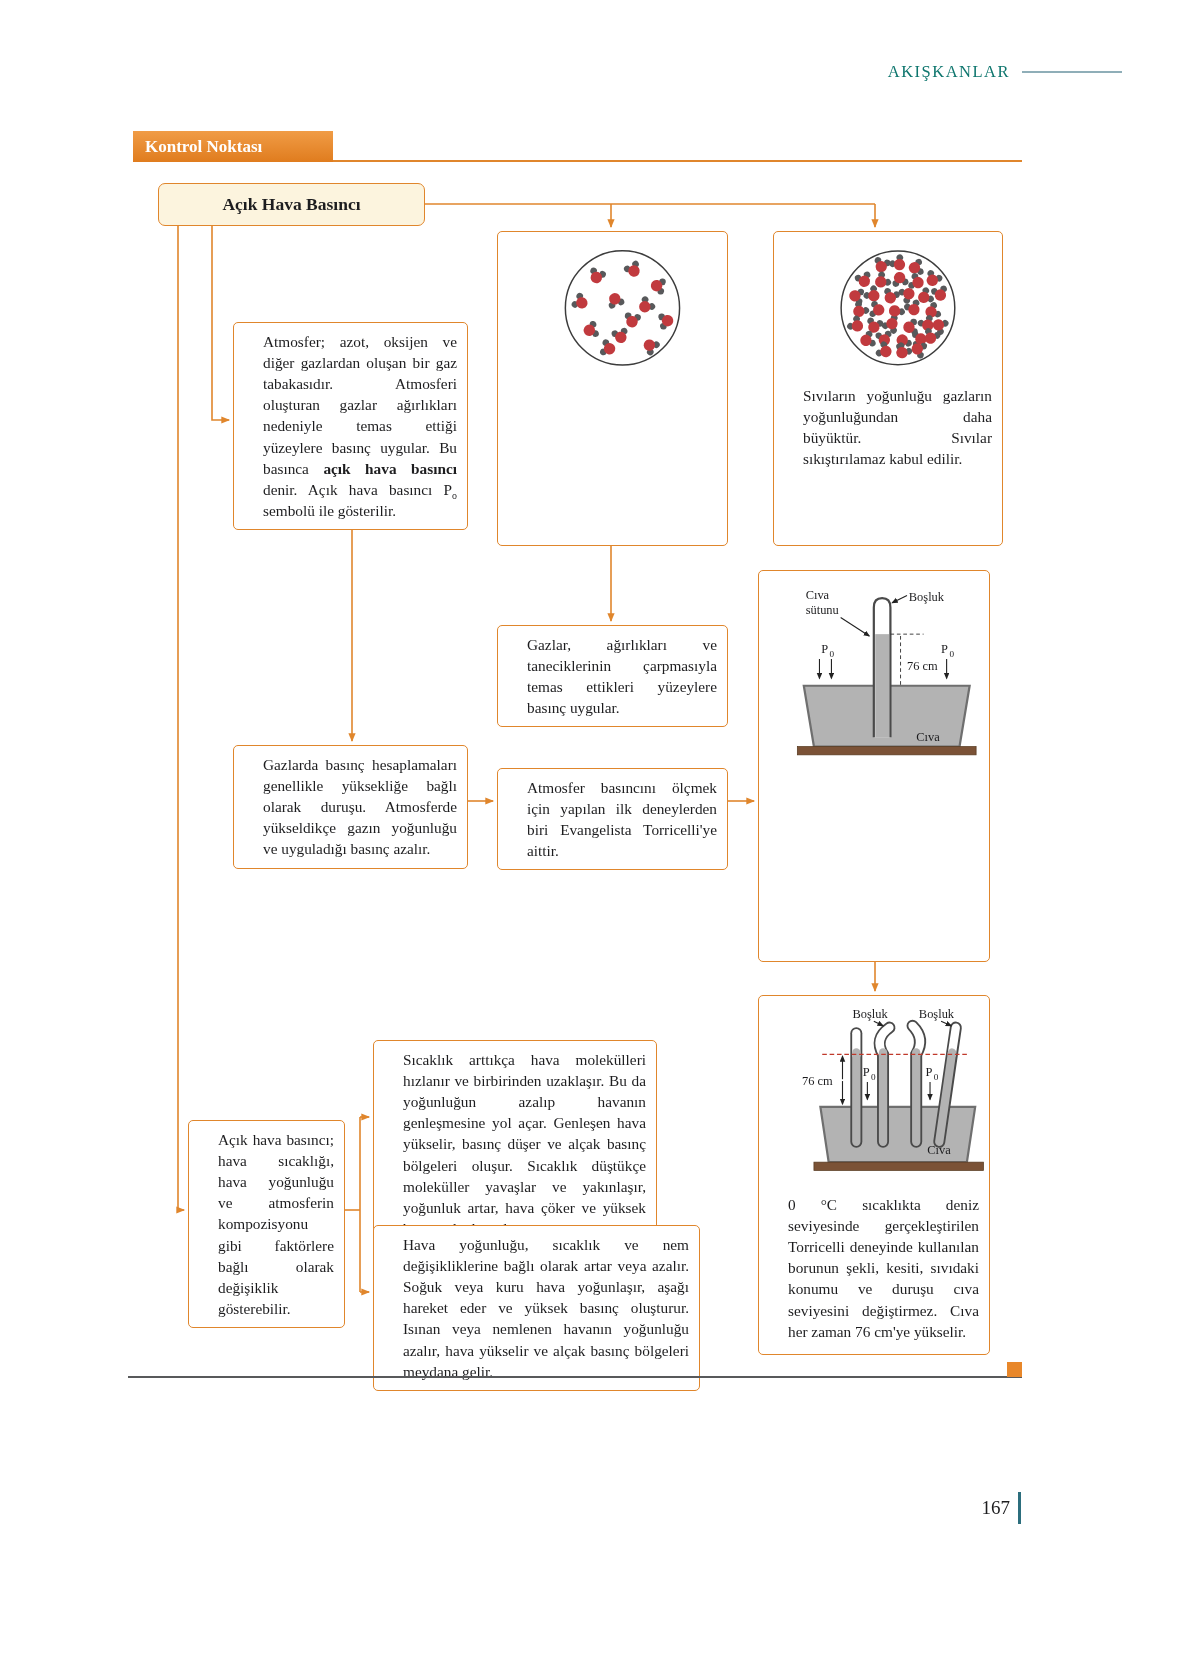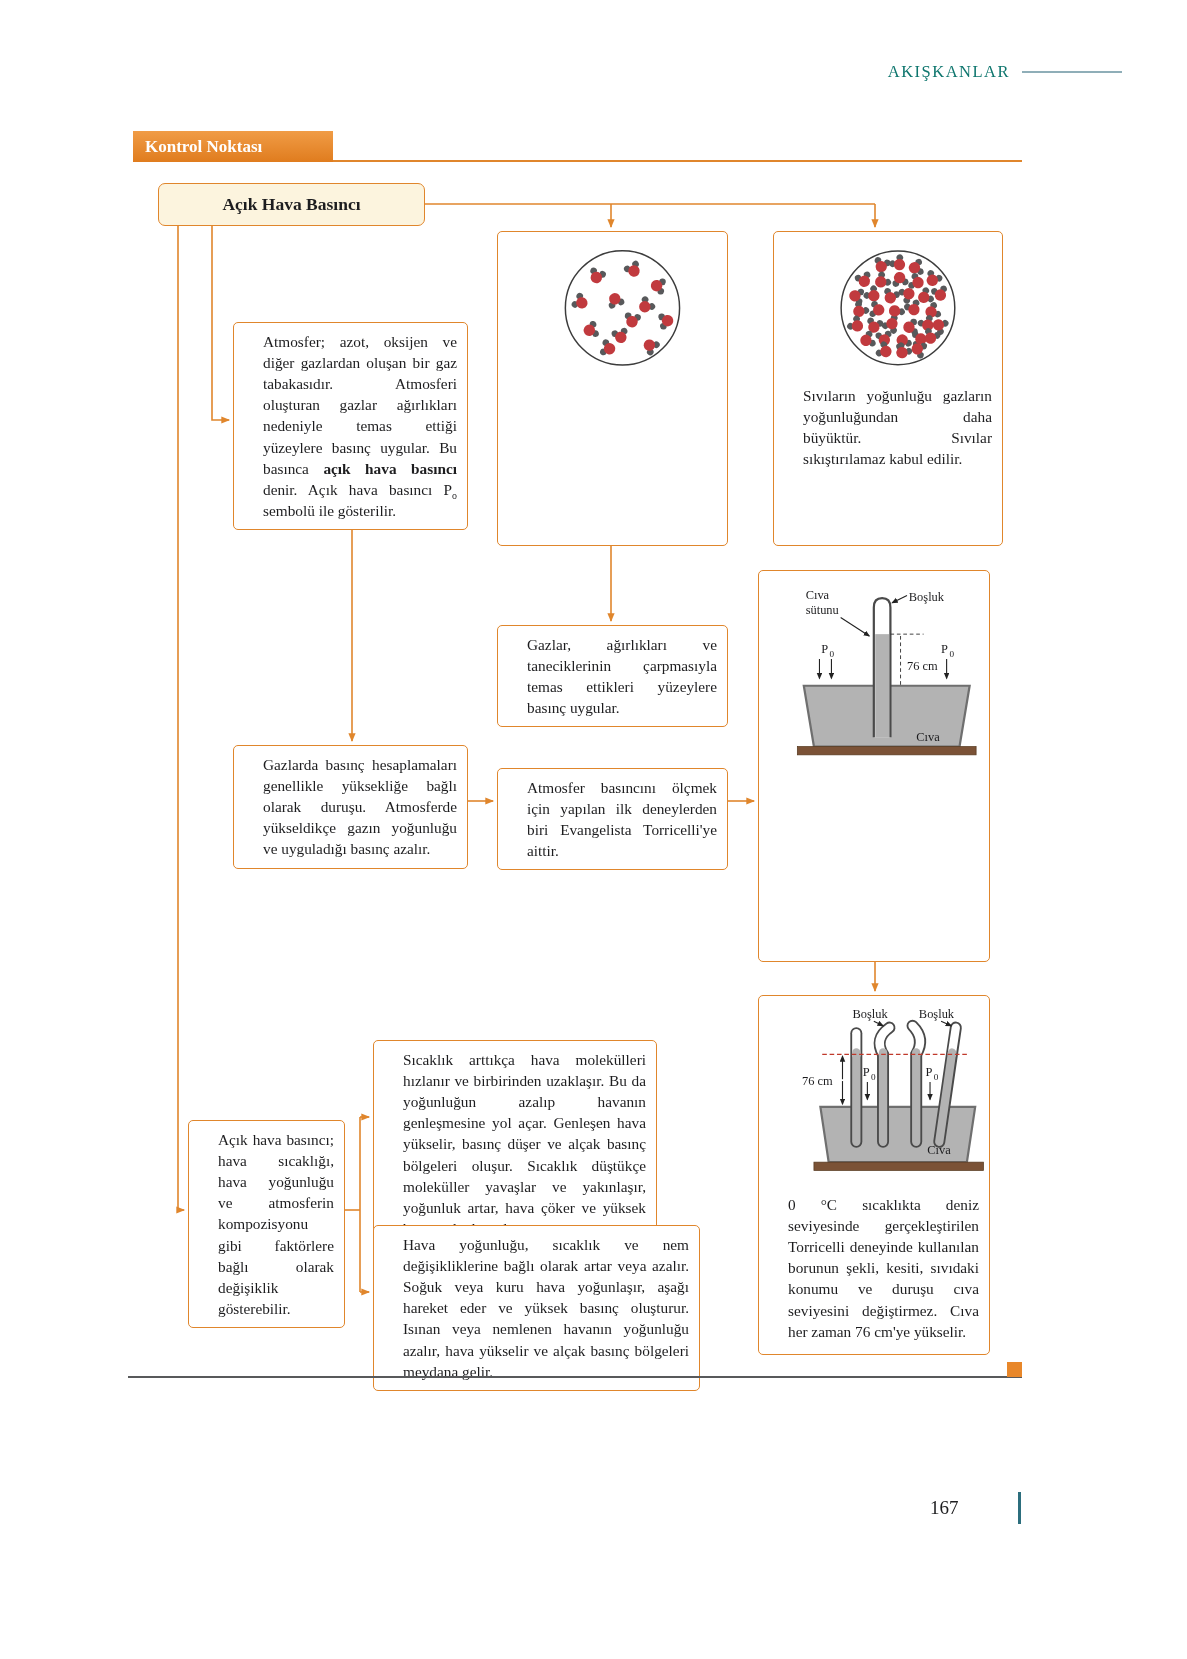--- a/index.html
+++ b/index.html
@@ -28,21 +28,21 @@
   .connectors{position:absolute;left:0;top:0;width:1187px;height:1659px;}
   .conn{stroke:#E0862C;stroke-width:1.6;fill:none;}
 
   svg text{font-family:"Liberation Serif",serif;font-size:13.5px;fill:#1d1d1f;}
   svg text.small-sub{font-size:10px;}
   .dash{stroke:#333;stroke-width:1;stroke-dasharray:4,3;fill:none;}
   .blk{stroke:#222;stroke-width:1.2;fill:none;}
 
   .bottom-rule{position:absolute;left:128px;top:1376px;width:894px;height:1.5px;background:#58595B;}
   .bottom-sq{position:absolute;left:1007px;top:1362px;width:15px;height:15px;background:#E8872A;}
-  .pagenum{position:absolute;left:930px;top:1497px;width:80px;font-size:19px;}
+  .pagenum{position:absolute;left:930px;top:1497px;width:80px;text-align:right;font-size:19px;}
   .pn-line{position:absolute;left:1018px;top:1492px;width:2.5px;height:32px;background:#2C6E7D;}
 </style>
 </head>
 <body>
 
 <div class="page">
 
   <div class="header">
     <span class="header-title">AKIŞKANLAR</span>
     <span class="header-line"></span>

